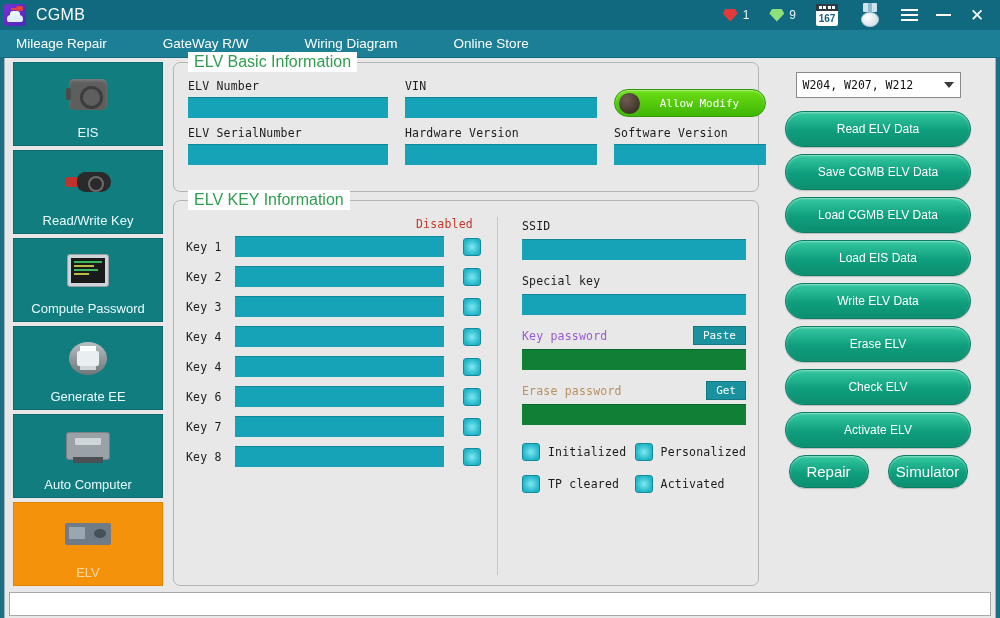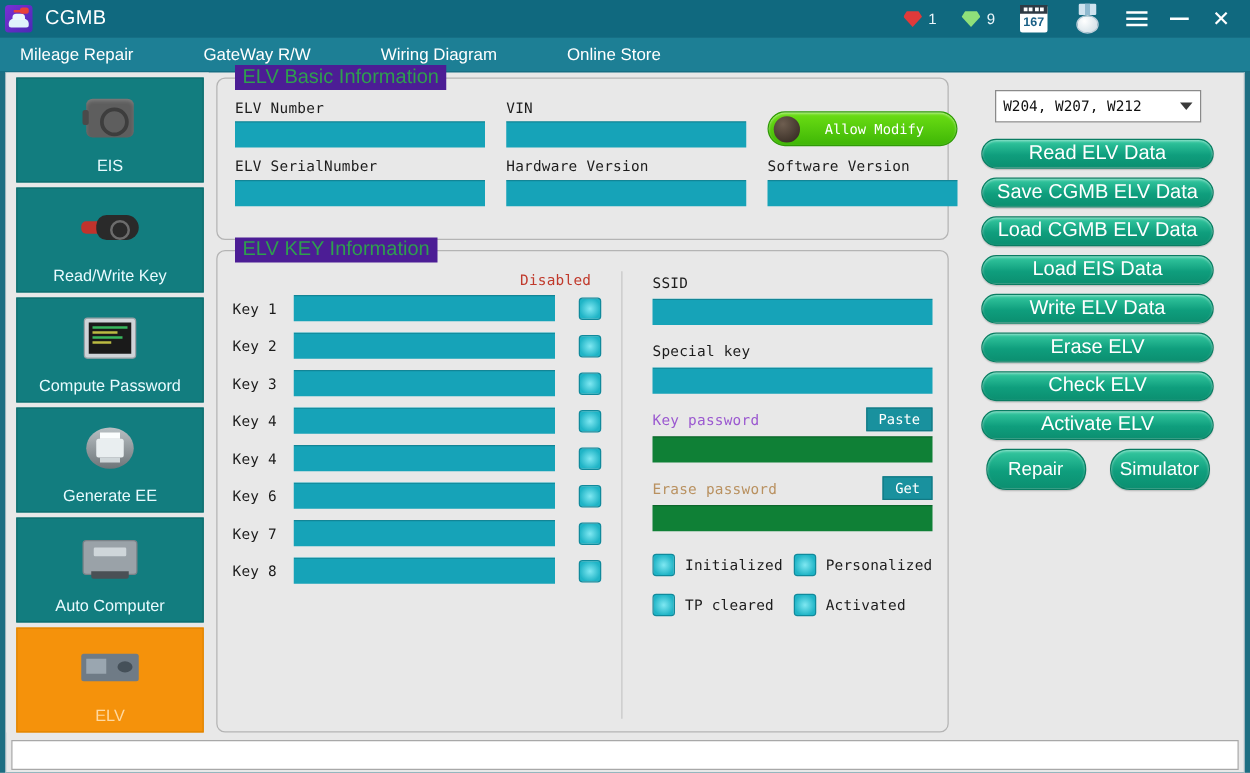--- a/index.html
+++ b/index.html
@@ -203,21 +203,21 @@
     padding-top: 10px; gap: 7px;
   }
 
   
   .group {
     border: 1px solid #b4b4b4; border-radius: 7px;
     position: relative; background: #e8e8e8;
   }
   .group > .legend {
     position: absolute; top: -11px; left: 14px;
-    background: #4c1d95; padding: 0 6px;
+    background: #ffffff; padding: 0 6px;
     color: #2f9e4f; font-size: 16px; line-height: 20px;
     white-space: nowrap;
   }
 
   
   .mono { font-family: "DejaVu Sans Mono", monospace; font-size: 11.5px; color: #1c1c1c; letter-spacing:.2px;}
 
   .tealbox {
     background: #16a3b8; border: none; height: 21px;
     box-shadow: inset 0 1px 0 rgba(0,0,0,.18);
@@ -291,24 +291,24 @@
     width: 165px; height: 26px; background: #ffffff;
     border: 1px solid #8a8a8a; display: flex; align-items: center;
     padding: 0 6px; margin-bottom: 6px;
   }
   .combo .cval { flex: 1 1 auto; font-family: "DejaVu Sans Mono", monospace; font-size: 11.5px; color: #101010; }
   .caret {
     width: 0; height: 0; border-left: 5px solid transparent;
     border-right: 5px solid transparent; border-top: 6px solid #3a3a3a;
   }
   .gbtn {
-    width: 186px; height: 24px; border-radius: 18px;
+    width: 186px; height: 36px; border-radius: 18px;
     background: linear-gradient(#35c9a0,#0f9e7d 55%, #0b8f70);
     border: 1px solid #0a7d62;
-    color: #ffffff; font-size: 16px;
+    color: #ffffff; font-size: 12px;
     display: flex; align-items: center; justify-content: center;
     box-shadow: inset 0 1px 2px rgba(255,255,255,.45), 0 1px 1px rgba(0,0,0,.18);
     white-space: nowrap;
   }
   .gbtn.small { width: 80px; height: 33px; border-radius: 16px; font-size: 15px; }
   .btn-pair { display: flex; gap: 19px; }
 
   
   .logbar {
     height: 24px; flex: 0 0 24px;

